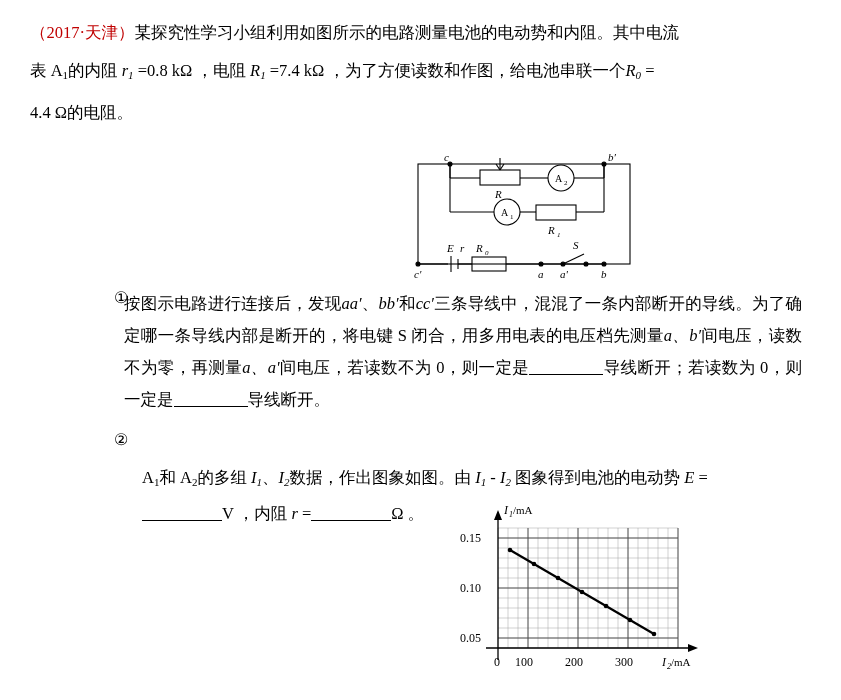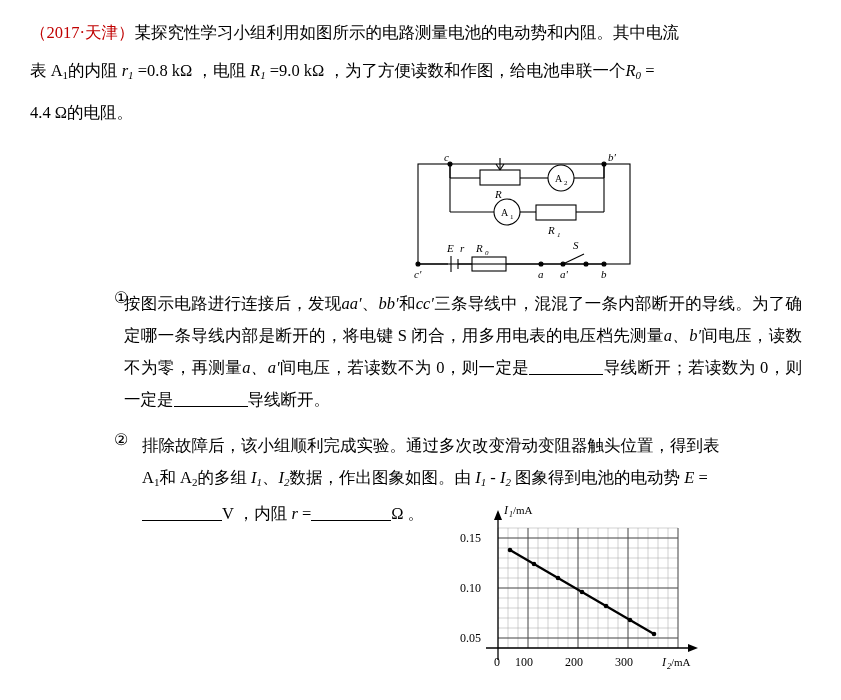--- a/index.html
+++ b/index.html
@@ -90,21 +90,21 @@
   }
   .graph svg { display: block; }
 </style>
 </head>
 <body>
 
 <div class="page">
 
   <div class="stem">
     <span class="red">（2017·天津）</span><span>某探究性学习小组利用如图所示的电路测量电池的电动势和内阻。其中电流</span><br>
-    <span>表 A</span><span class="sub">1</span><span>的内阻 </span><span class="it">r</span><span class="sub it">1</span><span> =0.8 kΩ ，电阻 </span><span class="it">R</span><span class="sub it">1</span><span> =9.0 kΩ ，为了方便读数和作图，给电池串联一个</span><span class="it">R</span><span class="sub it">0</span><span> =</span><br>
+    <span>表 A</span><span class="sub">1</span><span>的内阻 </span><span class="it">r</span><span class="sub it">1</span><span> =0.8 kΩ ，电阻 </span><span class="it">R</span><span class="sub it">1</span><span> =7.4 kΩ ，为了方便读数和作图，给电池串联一个</span><span class="it">R</span><span class="sub it">0</span><span> =</span><br>
     <span>4.4 Ω的电阻。</span>
   </div>
 
   <div class="circuit">
     <svg width="250" height="140" viewBox="0 0 250 140" xmlns="http://www.w3.org/2000/svg">
       <g stroke="#000" stroke-width="1.1" fill="none">
 
         <rect x="10" y="16" width="212" height="100"></rect>
 
         <line x1="42" y1="16" x2="42" y2="30"></line>
@@ -170,21 +170,21 @@
     </svg>
   </div>
 
   <div class="qnum q1num">①</div>
   <div class="qitem q1">
     <span>按图示电路进行连接后，发现</span><span class="it">aa′</span><span>、</span><span class="it">bb′</span><span>和</span><span class="it">cc′</span><span>三条导线中，混混了一条内部断开的导线。为了确定哪一条导线内部是断开的，将电键 S 闭合，用多用电表的电压档先测量</span><span class="it">a、b′</span><span>间电压，读数不为零，再测量</span><span class="it">a、a'</span><span>间电压，若读数不为 0，则一定是</span><span class="blank"></span><span>导线断开；若读数为 0，则一定是</span><span class="blank"></span><span>导线断开。</span>
   </div>
 
   <div class="qnum q2num">②</div>
   <div class="qitem q2">
-    <span>排除故障后，该小组顺利完成实验。通过多次改变滑动变阻器触头位置，得到表</span><br>
+    <br>
     <span>A</span><span class="sub">1</span><span>和 A</span><span class="sub">2</span><span>的多组 </span><span class="it">I</span><span class="sub it">1</span><span>、</span><span class="it">I</span><span class="sub it">2</span><span>数据，作出图象如图。由 </span><span class="it">I</span><span class="sub it">1</span><span> - </span><span class="it">I</span><span class="sub it">2</span><span> 图象得到电池的电动势 </span><span class="it">E</span><span> =</span><br>
     <span class="blank lg"></span><span>V ，内阻 </span><span class="it">r</span><span> =</span><span class="blank lg"></span><span>Ω 。</span>
   </div>
 
   <div class="graph">
     <svg width="268" height="190" viewBox="0 0 268 190" xmlns="http://www.w3.org/2000/svg">
 
       <g stroke="#9a9a9a" stroke-width="0.45">
 
         <line x1="46" y1="28" x2="46" y2="148"></line>

